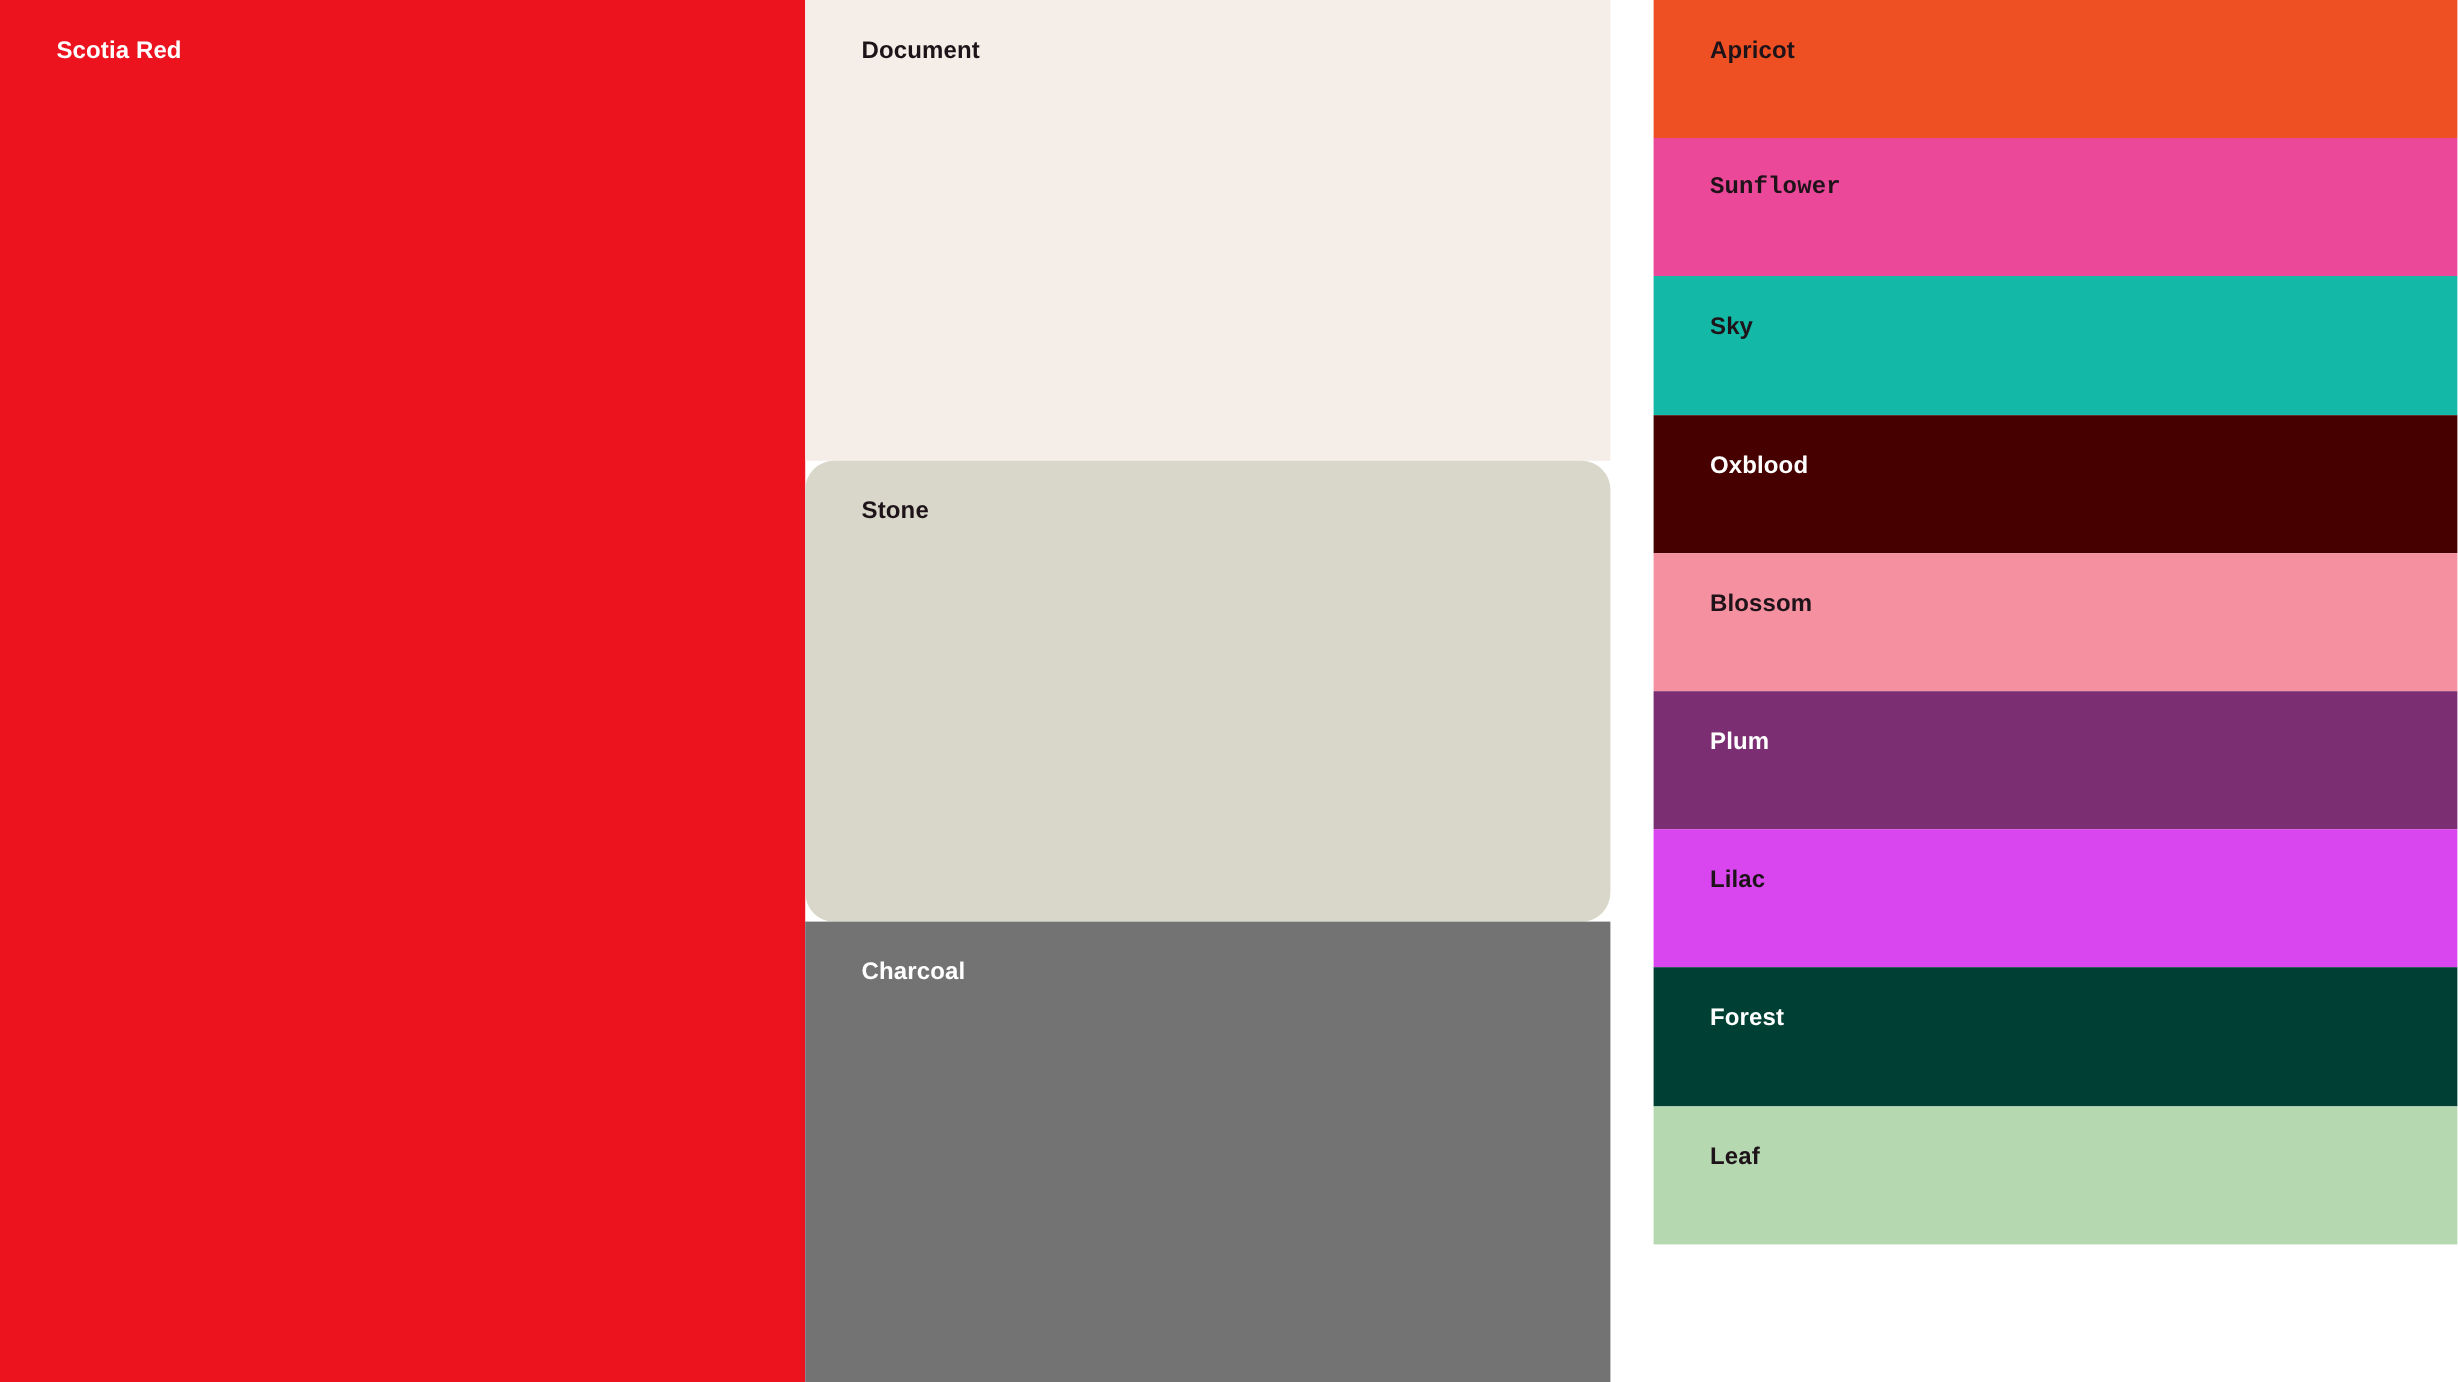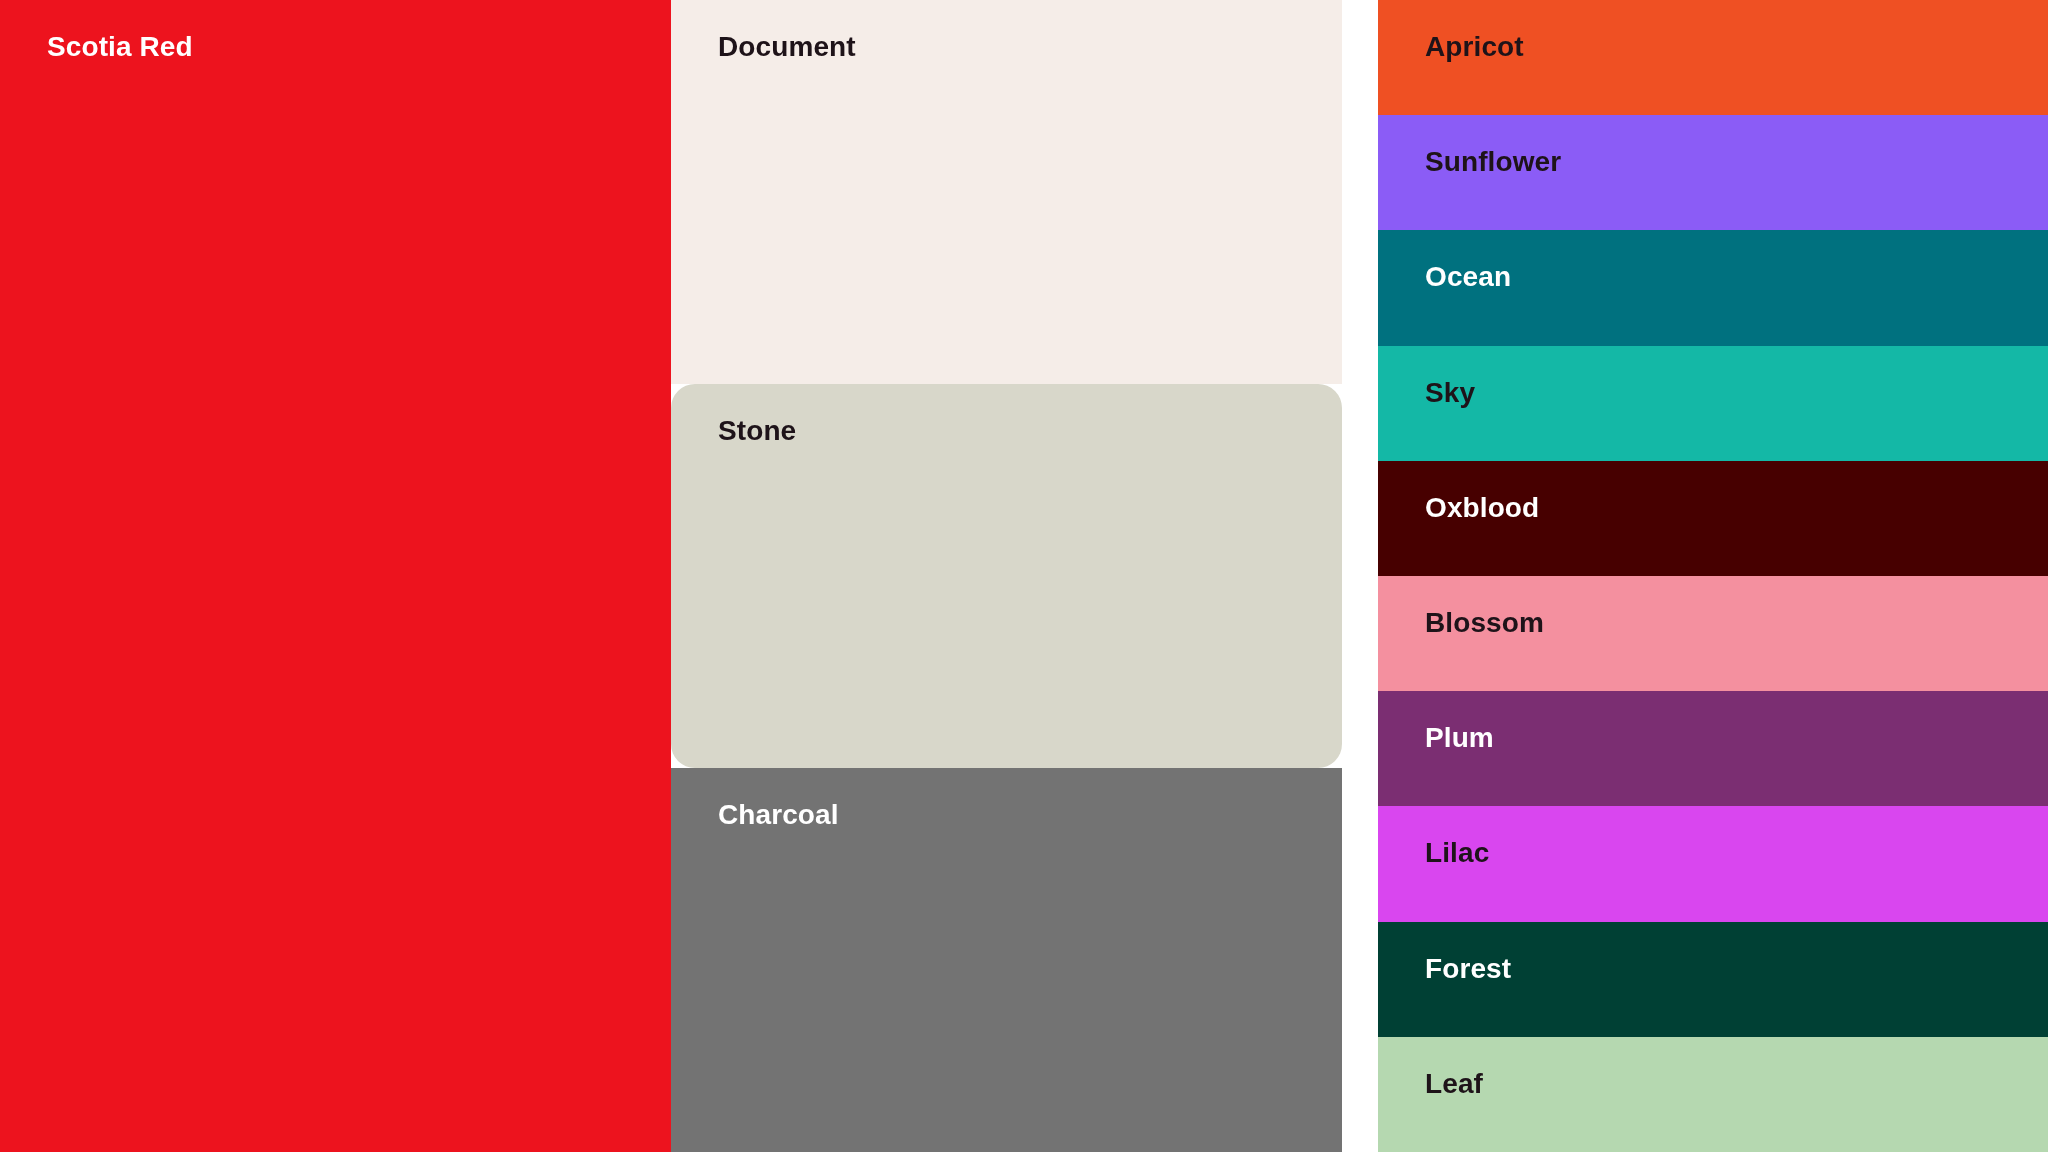--- a/index.html
+++ b/index.html
@@ -53,21 +53,21 @@
     position: relative;
     width: 100%;
     flex: none;
     overflow: hidden;
   }
 
   .swatch-label {
     position: absolute;
     left: 47px;
     top: 30px;
-    font-size: 28px;
+    font-size: 20px;
     font-weight: bold;
     letter-spacing: 0.1px;
     line-height: 1.2;
     white-space: nowrap;
   }
 
   .col-primary .swatch { height: 1152px; }
 
   .text-light { color: #FFFFFF; }
   .text-dark  { color: #1E1319; }
@@ -92,25 +92,22 @@
     </div>
     <div class="swatch" style="background-color: #737373;">
       <span class="swatch-label text-light">Charcoal</span>
     </div>
   </div>
 
   <div class="col-accents">
     <div class="swatch" style="background-color: rgb(239, 80, 35);">
       <span class="swatch-label text-dark">Apricot</span>
     </div>
-    <div class="swatch" style="background-color: #8b5cf6;">
+    <div class="swatch" style="background-color: #ec4899; font-family: Liberation Mono, monospace;">
       <span class="swatch-label text-dark">Sunflower</span>
-    </div>
-    <div class="swatch" style="background-color: rgb(0, 113, 127);">
-      <span class="swatch-label text-light">Ocean</span>
     </div>
     <div class="swatch" style="background-color: #14b8a6;">
       <span class="swatch-label text-dark">Sky</span>
     </div>
     <div class="swatch" style="background-color: rgb(71, 0, 0);">
       <span class="swatch-label text-light">Oxblood</span>
     </div>
     <div class="swatch" style="background-color: rgb(244, 144, 159);">
       <span class="swatch-label text-dark">Blossom</span>
     </div>

